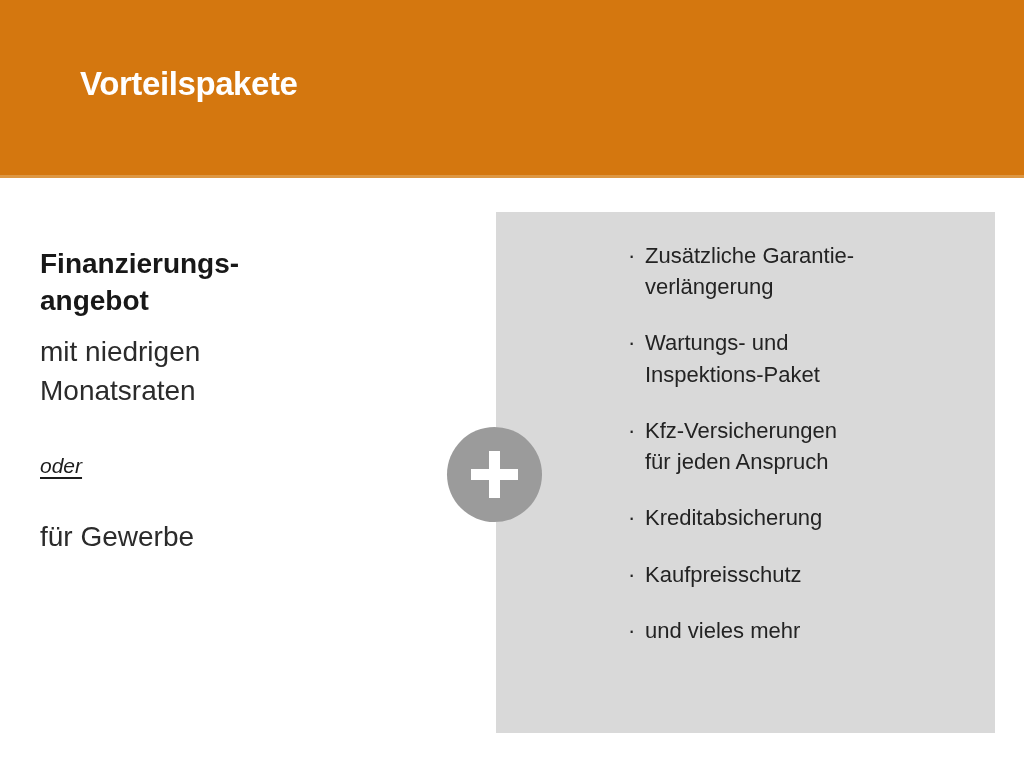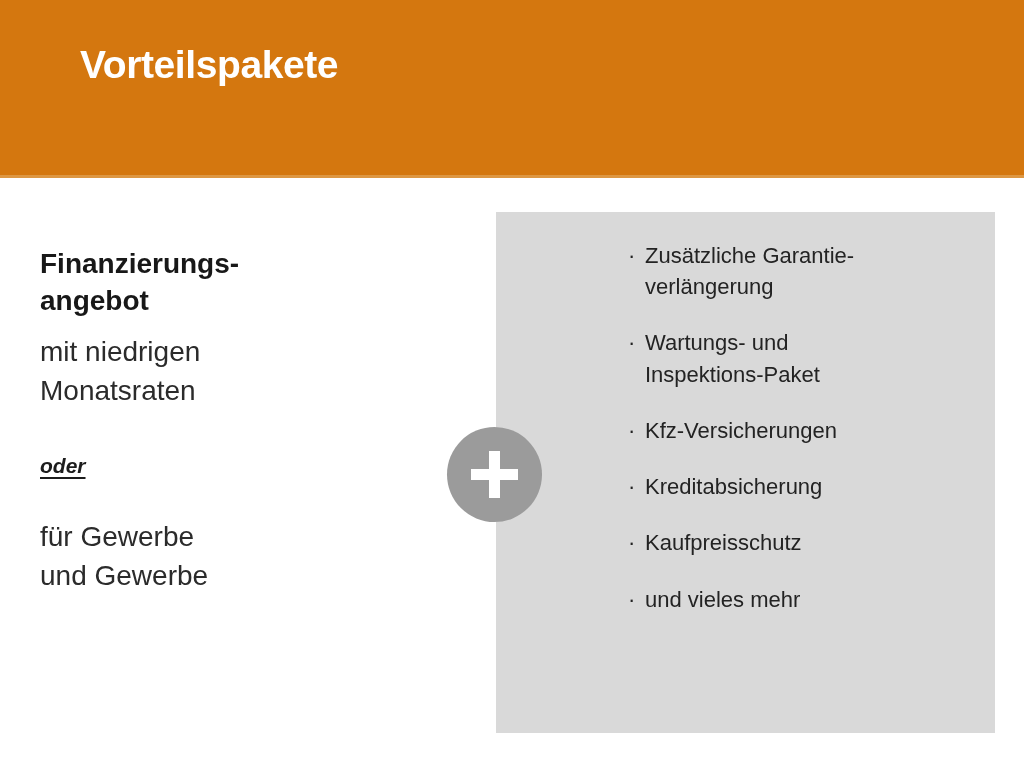--- a/index.html
+++ b/index.html
@@ -30,22 +30,22 @@
     left: 0;
     bottom: 0;
     width: 100%;
     height: 3px;
     background: #e0a255;
     opacity: 0.75;
   }
   #header-title {
     position: absolute;
     left: 80px;
-    top: 45px;
-    font-size: 39px;
+    top: 67px;
+    font-size: 33px;
     font-weight: bold;
     color: #ffffff;
     letter-spacing: -0.4px;
     line-height: 1;
     white-space: nowrap;
   }
   #header-subtitle {
     position: absolute;
     left: 80px;
     top: 105px;
@@ -81,21 +81,20 @@
   #or-divider {
     margin-top: 44px;
     margin-bottom: 40px;
     font-size: 21px;
     font-style: italic;
     color: #1c1c1c;
   }
   #or-divider .or-text {
     text-decoration: underline;
     text-underline-offset: 4px;
-    font-weight: bold;
   }
   #leasing-block {
     margin-top: 0;
   }
 
   
   #benefits-panel {
     position: absolute;
     left: 496px;
     top: 212px;
@@ -185,41 +184,41 @@
     </div>
   </div>
 
   <div id="or-divider">
     <span class="or-text">oder</span>
   </div>
 
   <div id="leasing-block">
     <div class="offer-detail">
       <span class="benefit-line">für Gewerbe</span>
-      <span class="benefit-line">und Gewerbe</span>
     </div>
   </div>
 
 </div>
 
 <div id="benefits-panel">
   <ul id="benefits-list">
       <li class="benefit-item">
         <span class="bullet-dot">·</span>
         <span class="benefit-line">Zusätzliche Garantie-</span>
         <span class="benefit-line">verlängerung</span>
       </li>
       <li class="benefit-item">
         <span class="bullet-dot">·</span>
         <span class="benefit-line">Wartungs- und</span>
         <span class="benefit-line">Inspektions-Paket</span>
       </li>
       <li class="benefit-item">
         <span class="bullet-dot">·</span>
         <span class="benefit-line">Kfz-Versicherungen</span>
+        <span class="benefit-line">für jeden Anspruch</span>
       </li>
       <li class="benefit-item">
         <span class="bullet-dot">·</span>
         <span class="benefit-line">Kreditabsicherung</span>
       </li>
       <li class="benefit-item">
         <span class="bullet-dot">·</span>
         <span class="benefit-line">Kaufpreisschutz</span>
       </li>
       <li class="benefit-item">

